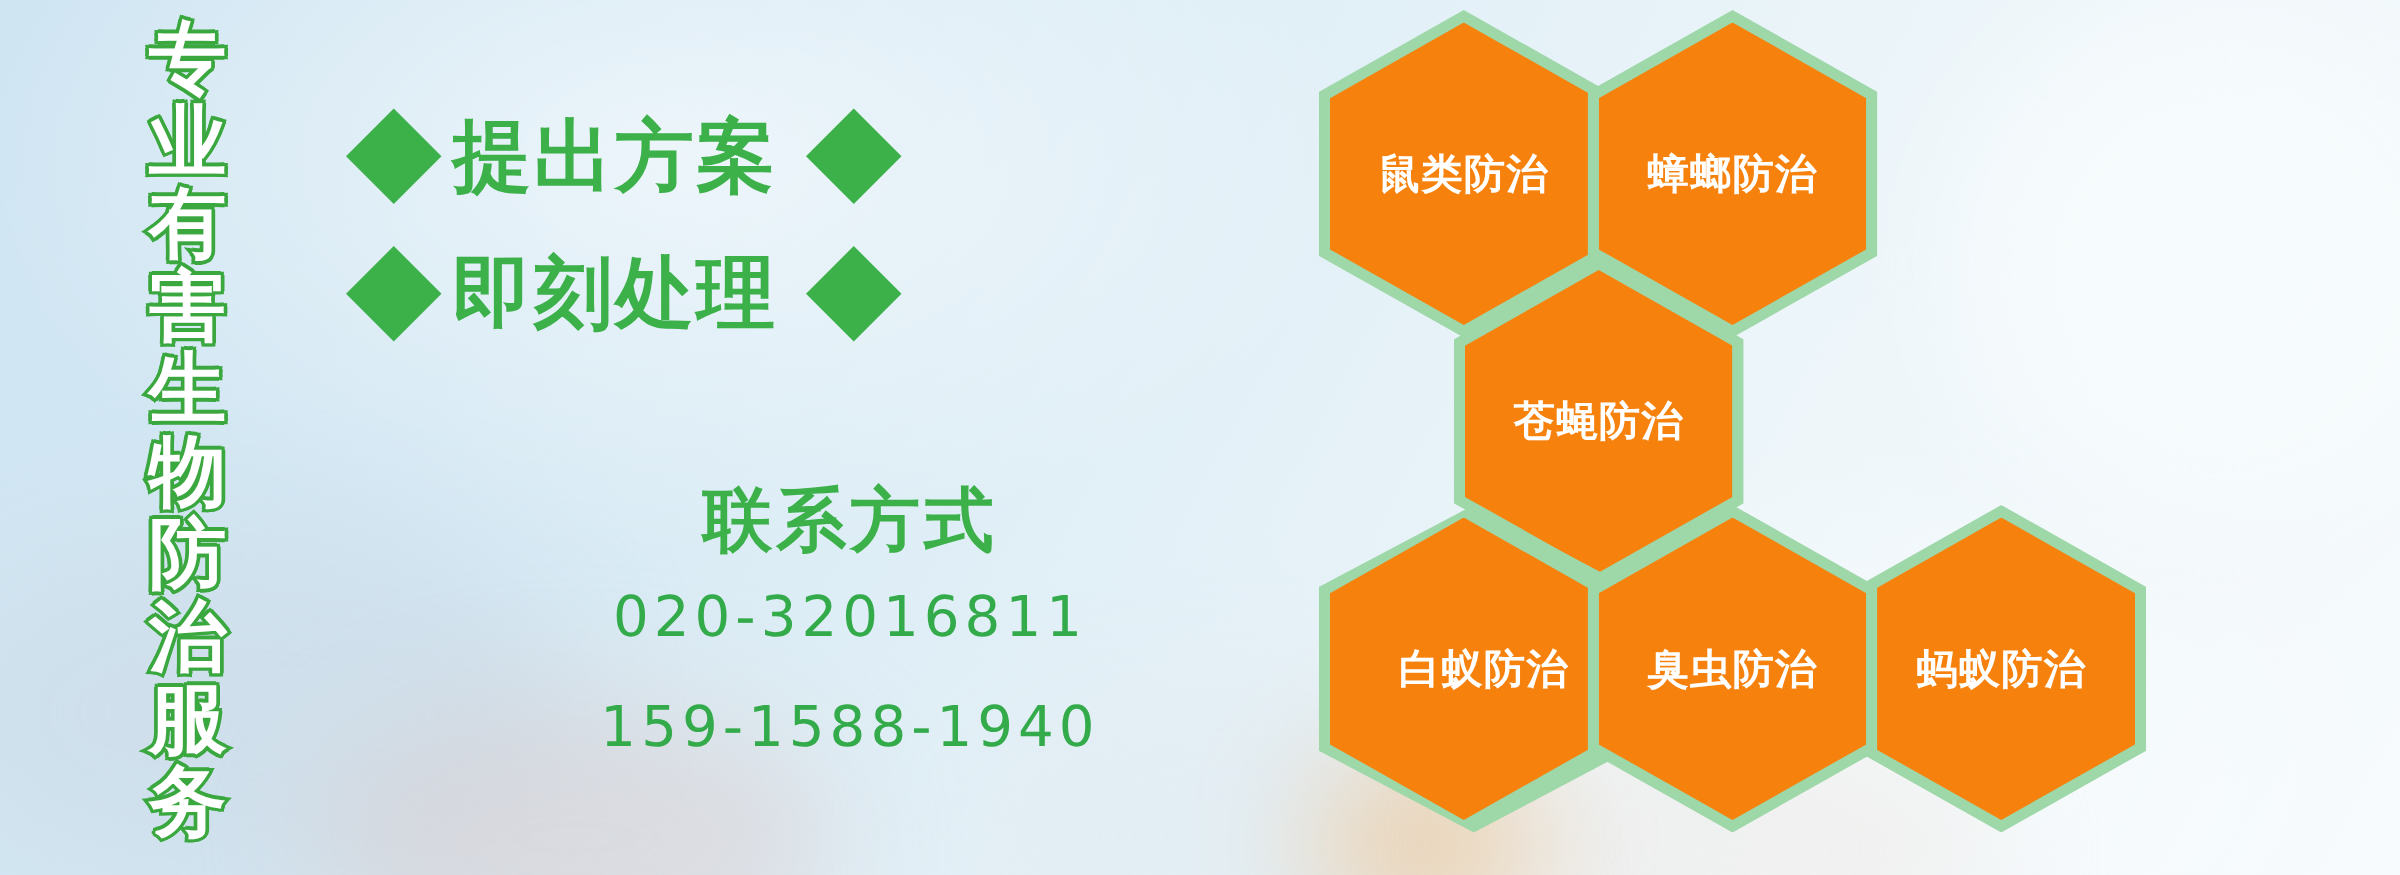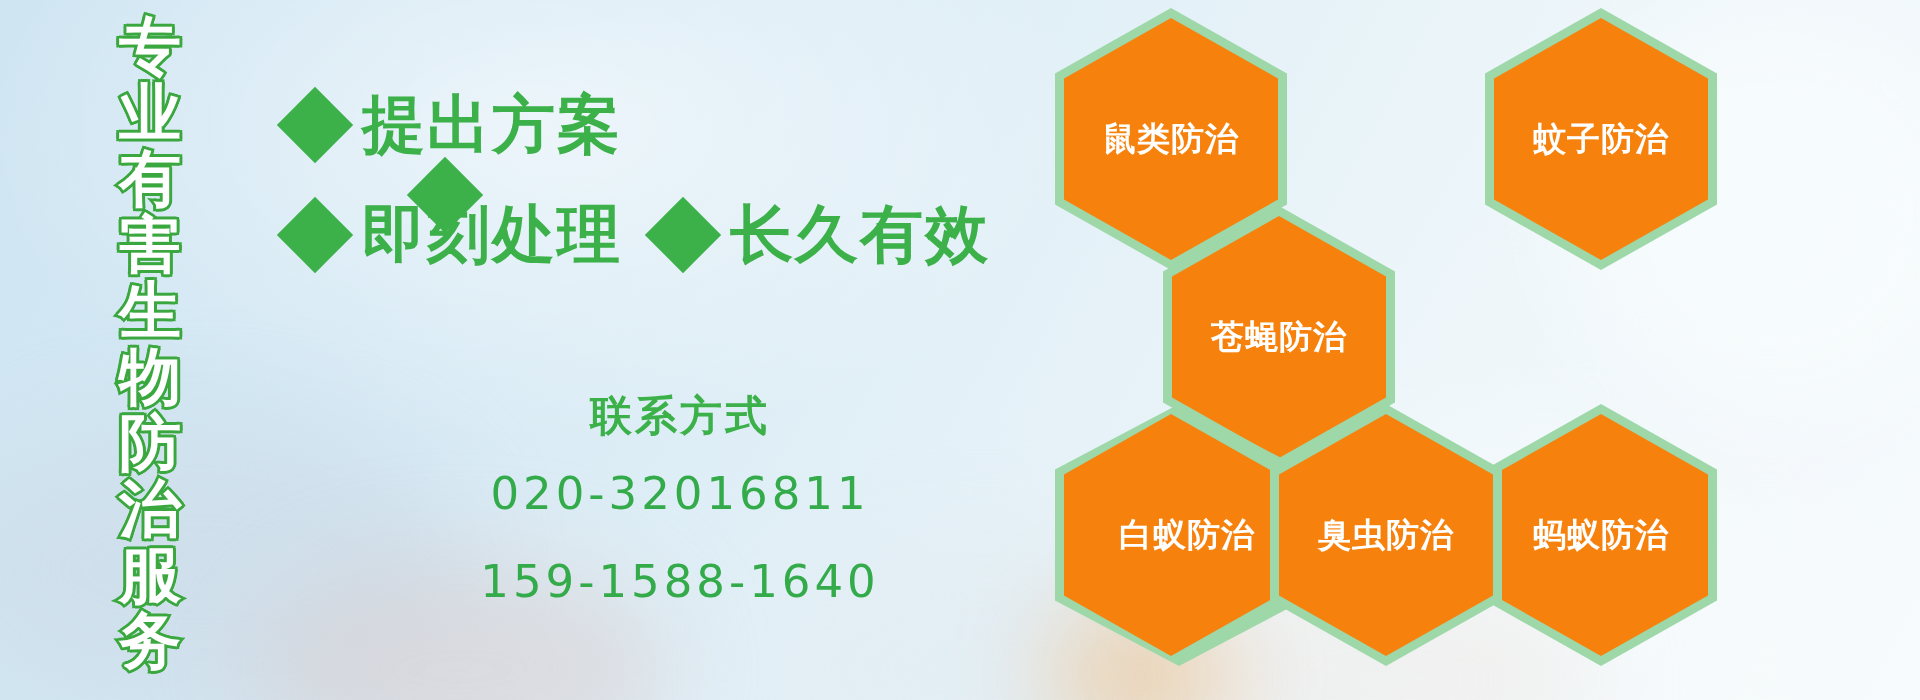--- a/index.html
+++ b/index.html
@@ -65,21 +65,21 @@
        2px -2px 0 #3aa83f, -2px -2px 0 #3aa83f;
   }
 
   
   .feature-row {
     position: absolute;
     display: flex;
     align-items: center;
     white-space: nowrap;
   }
-  #feature-row-1 { left: 288px; top: 82px; flex-direction: column; }
+  #feature-row-1 { left: 288px; top: 82px; }
   #feature-row-2 { left: 288px; top: 192px; }
 
   .feature-item {
     display: flex;
     align-items: center;
   }
   .diamond-icon {
     width: 54px;
     height: 54px;
     background: #3cb14a;
@@ -98,21 +98,21 @@
 
   
   #contact-block {
     position: absolute;
     left: 360px;
     top: 382px;
     width: 640px;
     text-align: center;
   }
   #contact-heading {
-    font-size: 42px;
+    font-size: 56px;
     font-weight: 700;
     color: #3cb14a;
     letter-spacing: 3px;
     line-height: 68px;
     font-family: Liberation Sans, sans-serif;
   }
   .contact-phone {
     font-size: 45px;
     font-weight: 400;
     color: #34ab4a;
@@ -196,42 +196,41 @@
   </div>
 
   <div class="feature-row" id="feature-row-2">
     <div class="feature-item">
       <span class="diamond-icon"></span>
       <span class="feature-label">即刻处理</span>
     </div>
     <span class="feature-gap"></span>
     <div class="feature-item">
       <span class="diamond-icon"></span>
-      <span class="feature-label">长久有效</span>
     </div>
   </div>
 
   <div id="contact-block">
     <div id="contact-heading">联系方式</div>
     <div class="contact-phone">020-32016811</div>
-    <div class="contact-phone">159-1588-1640</div>
+    <div class="contact-phone">159-1588-1940</div>
   </div>
 
   <div id="hex-grid">
 
     <div class="hex-cell" style="left:0px;   top:8px;">
       <span class="hex-inner"></span>
       <span class="hex-label">鼠类防治</span>
     </div>
 
-
-    <div class="hex-cell" style="left:430px; top:8px;">
-      <span class="hex-inner"></span>
-      <span class="hex-label">蚊子防治</span>
-    </div>
+    <div class="hex-cell" style="left:215px; top:8px;">
+      <span class="hex-inner"></span>
+      <span class="hex-label">蟑螂防治</span>
+    </div>
+
 
     <div class="hex-cell" style="left:108px; top:206px;">
       <span class="hex-inner"></span>
       <span class="hex-label">苍蝇防治</span>
     </div>
 
 
     <div class="hex-cell" style="left:0px;   top:404px;padding-left:16px;">
       <span class="hex-inner"></span>
       <span class="hex-label">白蚁防治</span>

